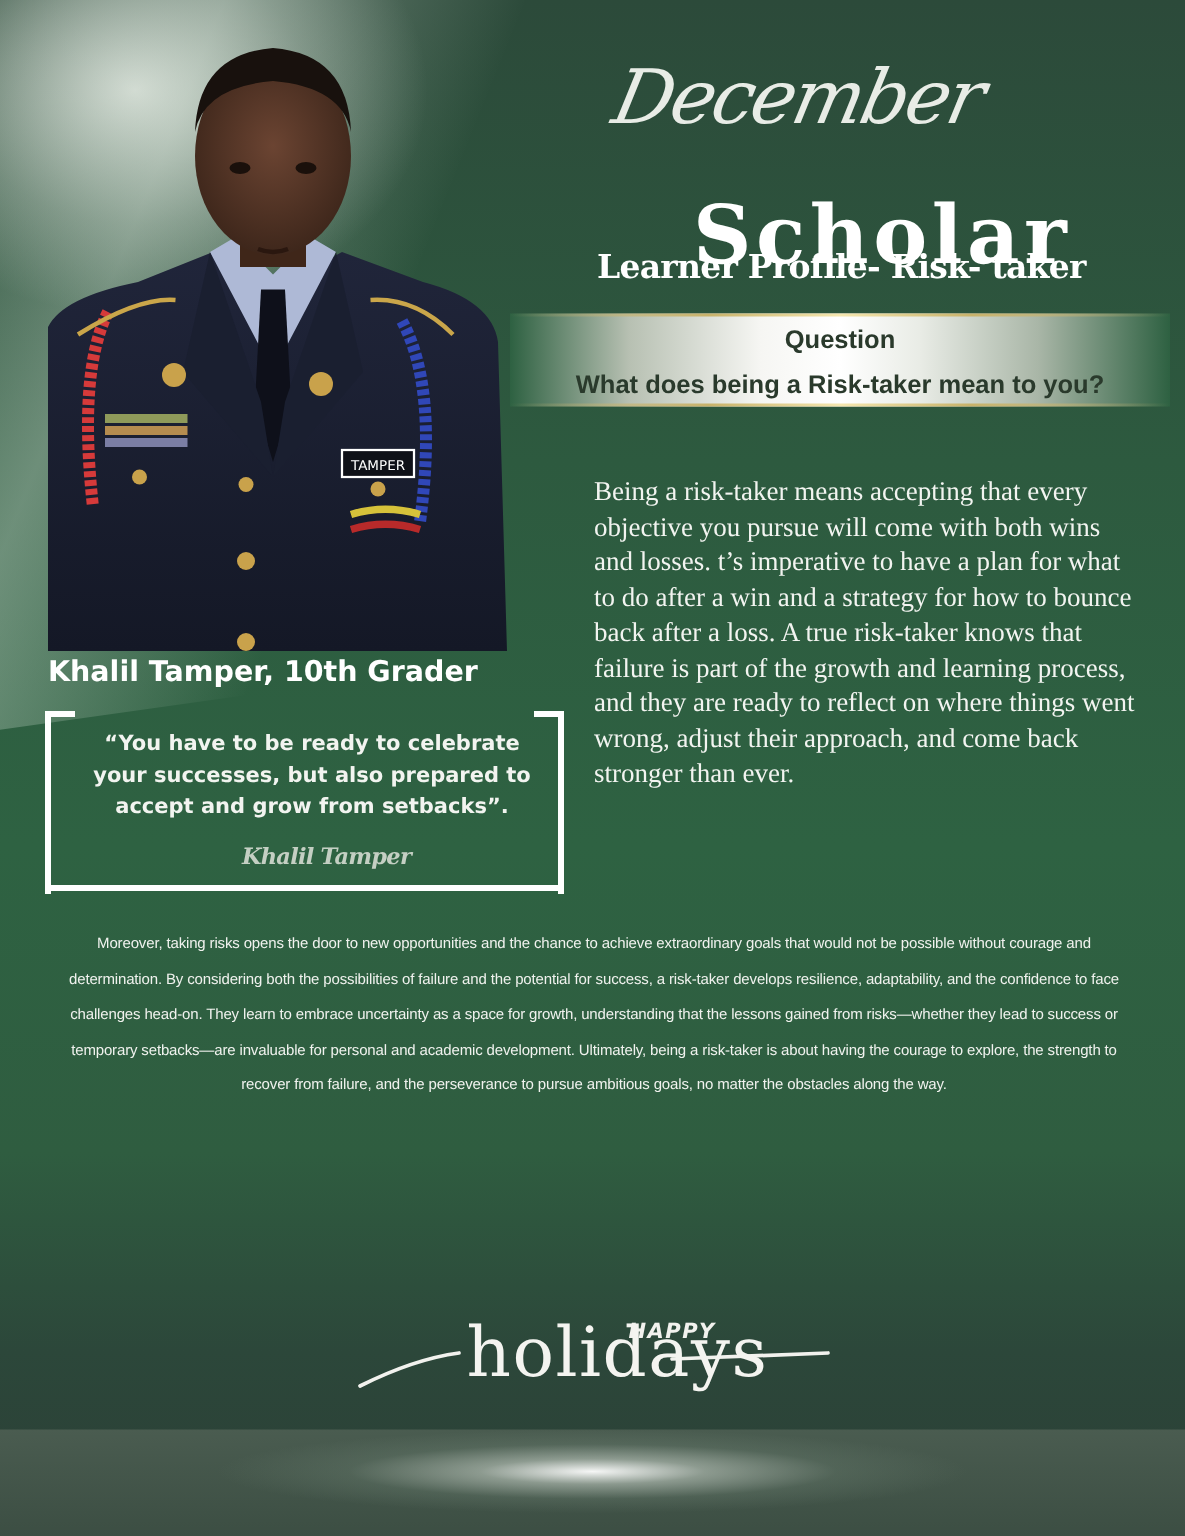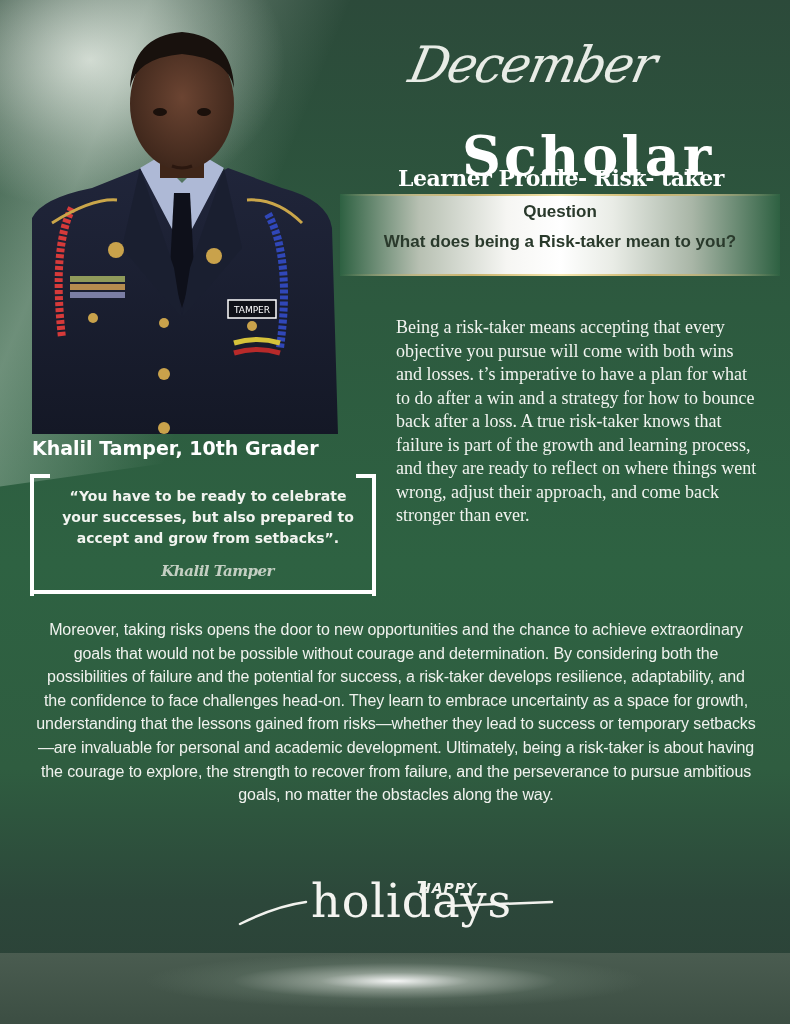--- a/index.html
+++ b/index.html
@@ -32,21 +32,21 @@
     position: absolute; left: 462px; top: 86px; width: 280px;
     font-family: "DejaVu Serif", serif; font-weight: bold; font-size: 54px;
     color: #ffffff; letter-spacing: 3px; line-height: 64px; margin-top: 38px;
   }
   .subtitle {
     position: absolute; left: 398px; top: 164px; width: 380px;
     font-family: "DejaVu Serif", serif; font-weight: bold; font-size: 22px;
     color: #ffffff; line-height: 28px; letter-spacing: -0.5px;
   }
   .question-band {
-    position: absolute; left: 340px; top: 194px; width: 440px; height: 82px;
+    position: absolute; left: 340px; top: 209px; width: 440px; height: 62px;
     background: linear-gradient(90deg, rgba(46,98,66,0.9) 0%, #b7c0b2 18%, #f6f6f3 38%, #ffffff 50%, #e9ece6 62%, #a9b6a7 80%, rgba(46,98,66,0.9) 100%);
   }
   .question-band::before, .question-band::after {
     content: ""; position: absolute; left: 0; right: 0; height: 2px;
     background: linear-gradient(90deg, rgba(0,0,0,0), #c8b26a 30%, #f5e7b0 50%, #c8b26a 70%, rgba(0,0,0,0));
   }
   .question-band::before { top: 0; }
   .question-band::after { bottom: 0; }
   .q-label {
     position: absolute; left: 0; right: 0; top: 8px; text-align: center;
@@ -76,21 +76,21 @@
     position: absolute; left: 28px; right: 18px; top: 12px; text-align: center;
     color: #f2f4f0; font-family: "DejaVu Sans", sans-serif; font-size: 14px; line-height: 21px;
   }
   .signature {
     position: absolute; left: 124px; top: 88px; width: 120px; text-align: right;
     font-family: "DejaVu Serif", serif; font-style: italic; color: #dfe3da; font-size: 15px;
     opacity: 0.85; letter-spacing: -0.5px;
   }
   .body-para {
     position: absolute; left: 36px; top: 618px; width: 720px; text-align: center;
-    color: #f0f2ee; font-family: "Liberation Sans", sans-serif; font-size: 16px; line-height: 23.6px;
+    color: #f0f2ee; font-family: "Liberation Sans", sans-serif; font-size: 10px; line-height: 23.6px;
     letter-spacing: -0.1px;
   }
   .holidays {
     position: absolute; left: 236px; top: 858px; width: 320px; height: 90px;
   }
   .happy {
     position: absolute; left: 146px; top: 22px; font-family: "DejaVu Sans", sans-serif; font-style: italic;
     font-weight: bold; font-size: 14px; color: #f2f2ee; letter-spacing: 1px; margin-left: 37px;
   }
   .holidays-word {

